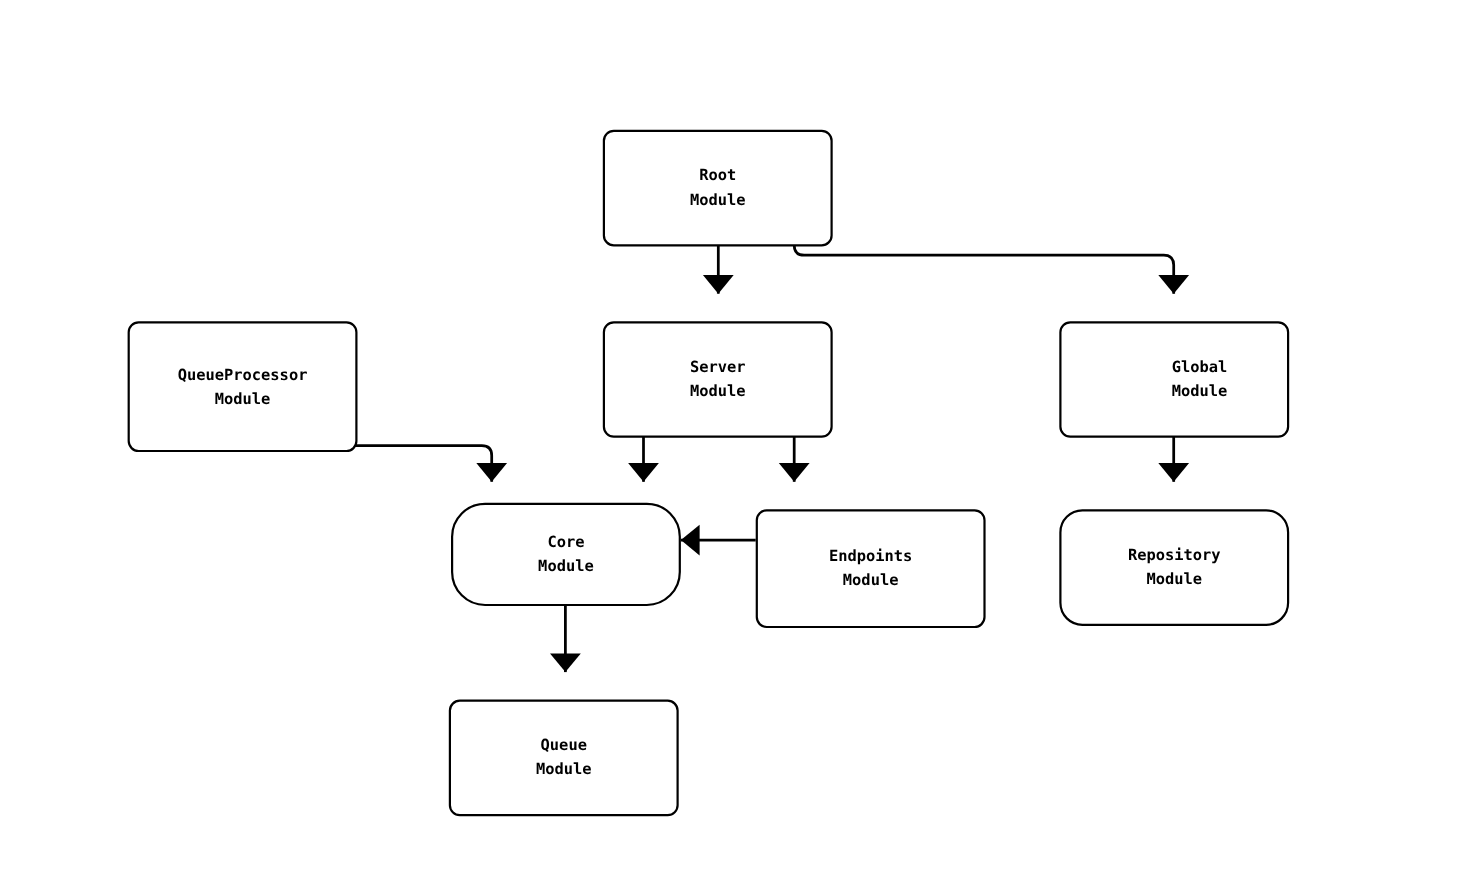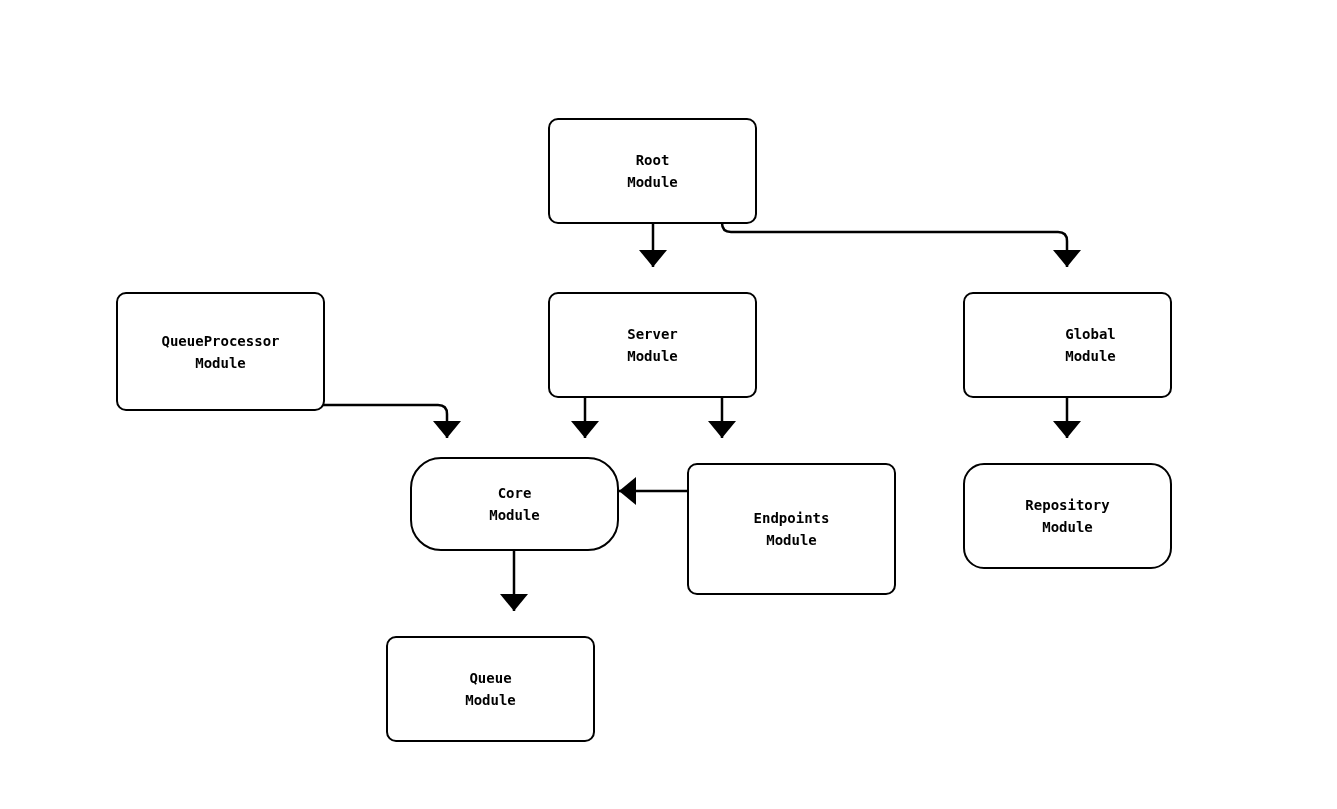--- a/index.html
+++ b/index.html
@@ -86,26 +86,26 @@
         <div>Module</div>
       </div>
       <div class="node" style="left: 963px; top: 267px; width: 209px; height: 106px; padding-left: 46px;">
         <div>Global</div>
         <div>Module</div>
       </div>
       <div class="node" style="left: 410px; top: 432px; width: 209px; height: 94px; border-radius: 31px;">
         <div>Core</div>
         <div>Module</div>
       </div>
-      <div class="node" style="left: 687px; top: 438px; width: 209px; height: 132px;">
+      <div class="node" style="left: 687px; top: 438px; width: 209px; height: 108px;">
         <div>Endpoints</div>
         <div>Module</div>
       </div>
       <div class="node" style="left: 963px; top: 438px; width: 209px; height: 106px; border-radius: 21px;">
         <div>Repository</div>
         <div>Module</div>
       </div>
-      <div class="node" style="left: 386px; top: 611px; width: 209px; height: 106px;">
+      <div class="node" style="left: 408px; top: 611px; width: 209px; height: 106px;">
         <div>Queue</div>
         <div>Module</div>
       </div>
     </div>
 </div>
 
 </body></html>

